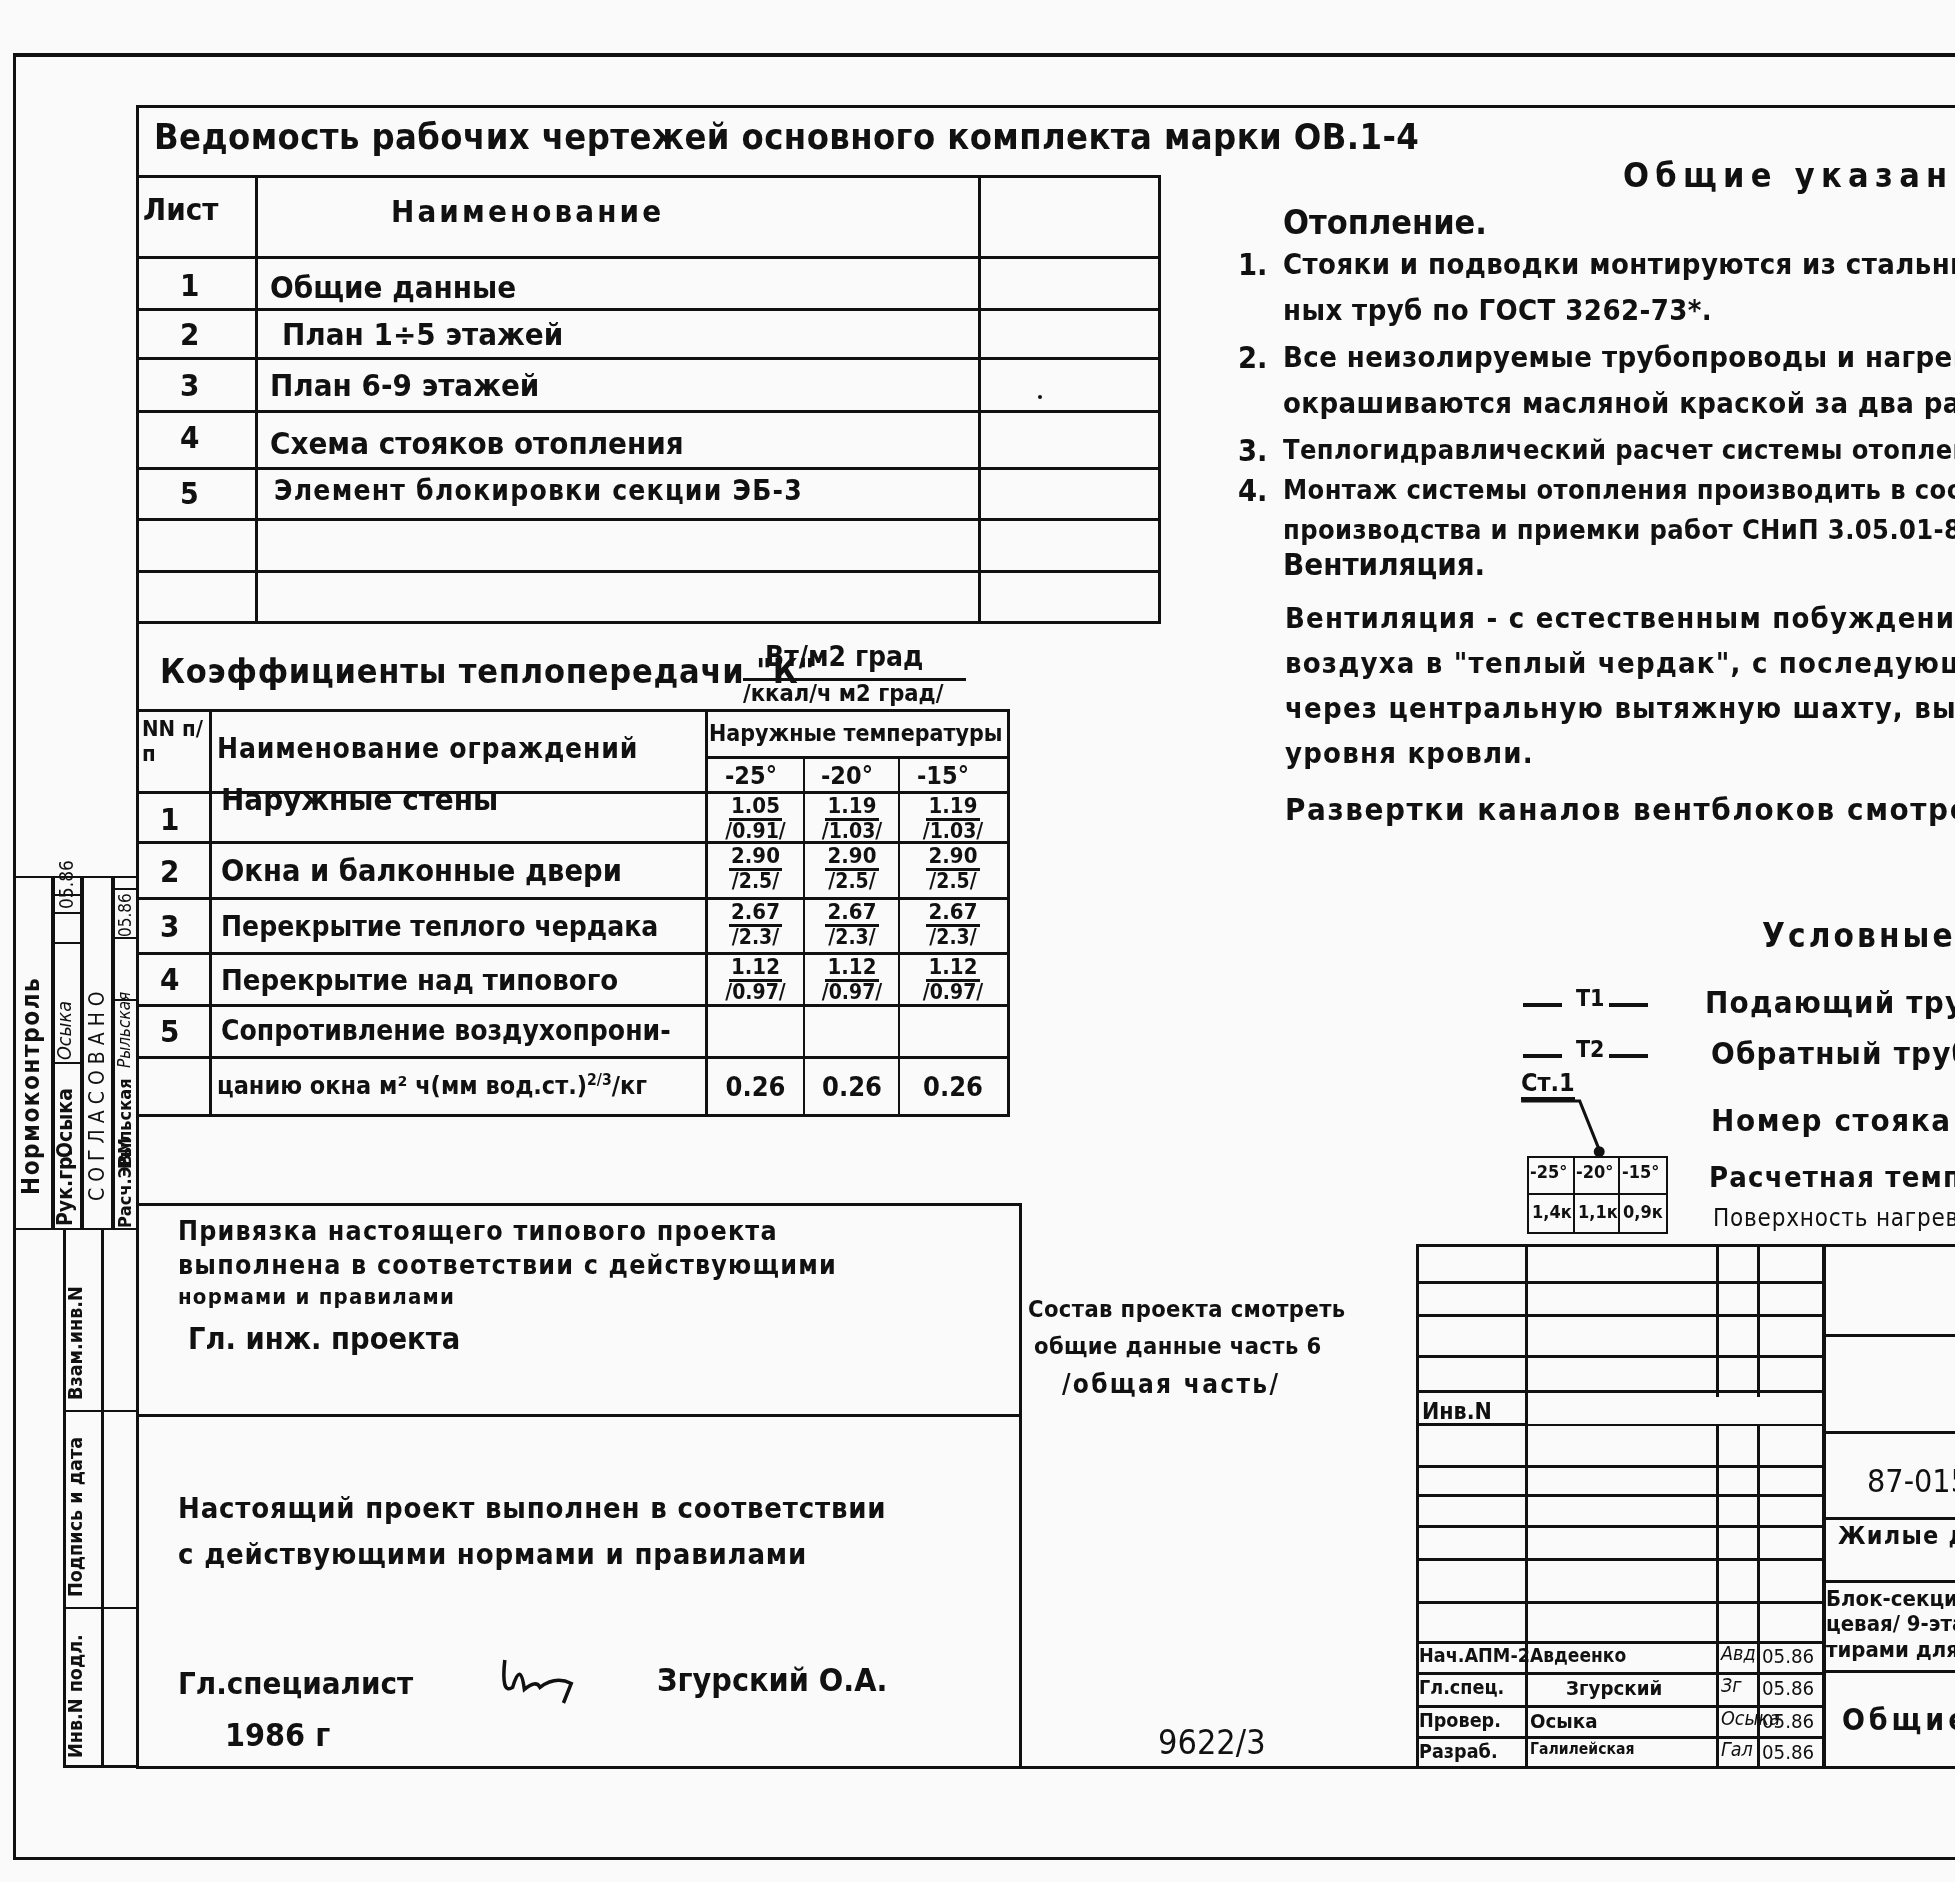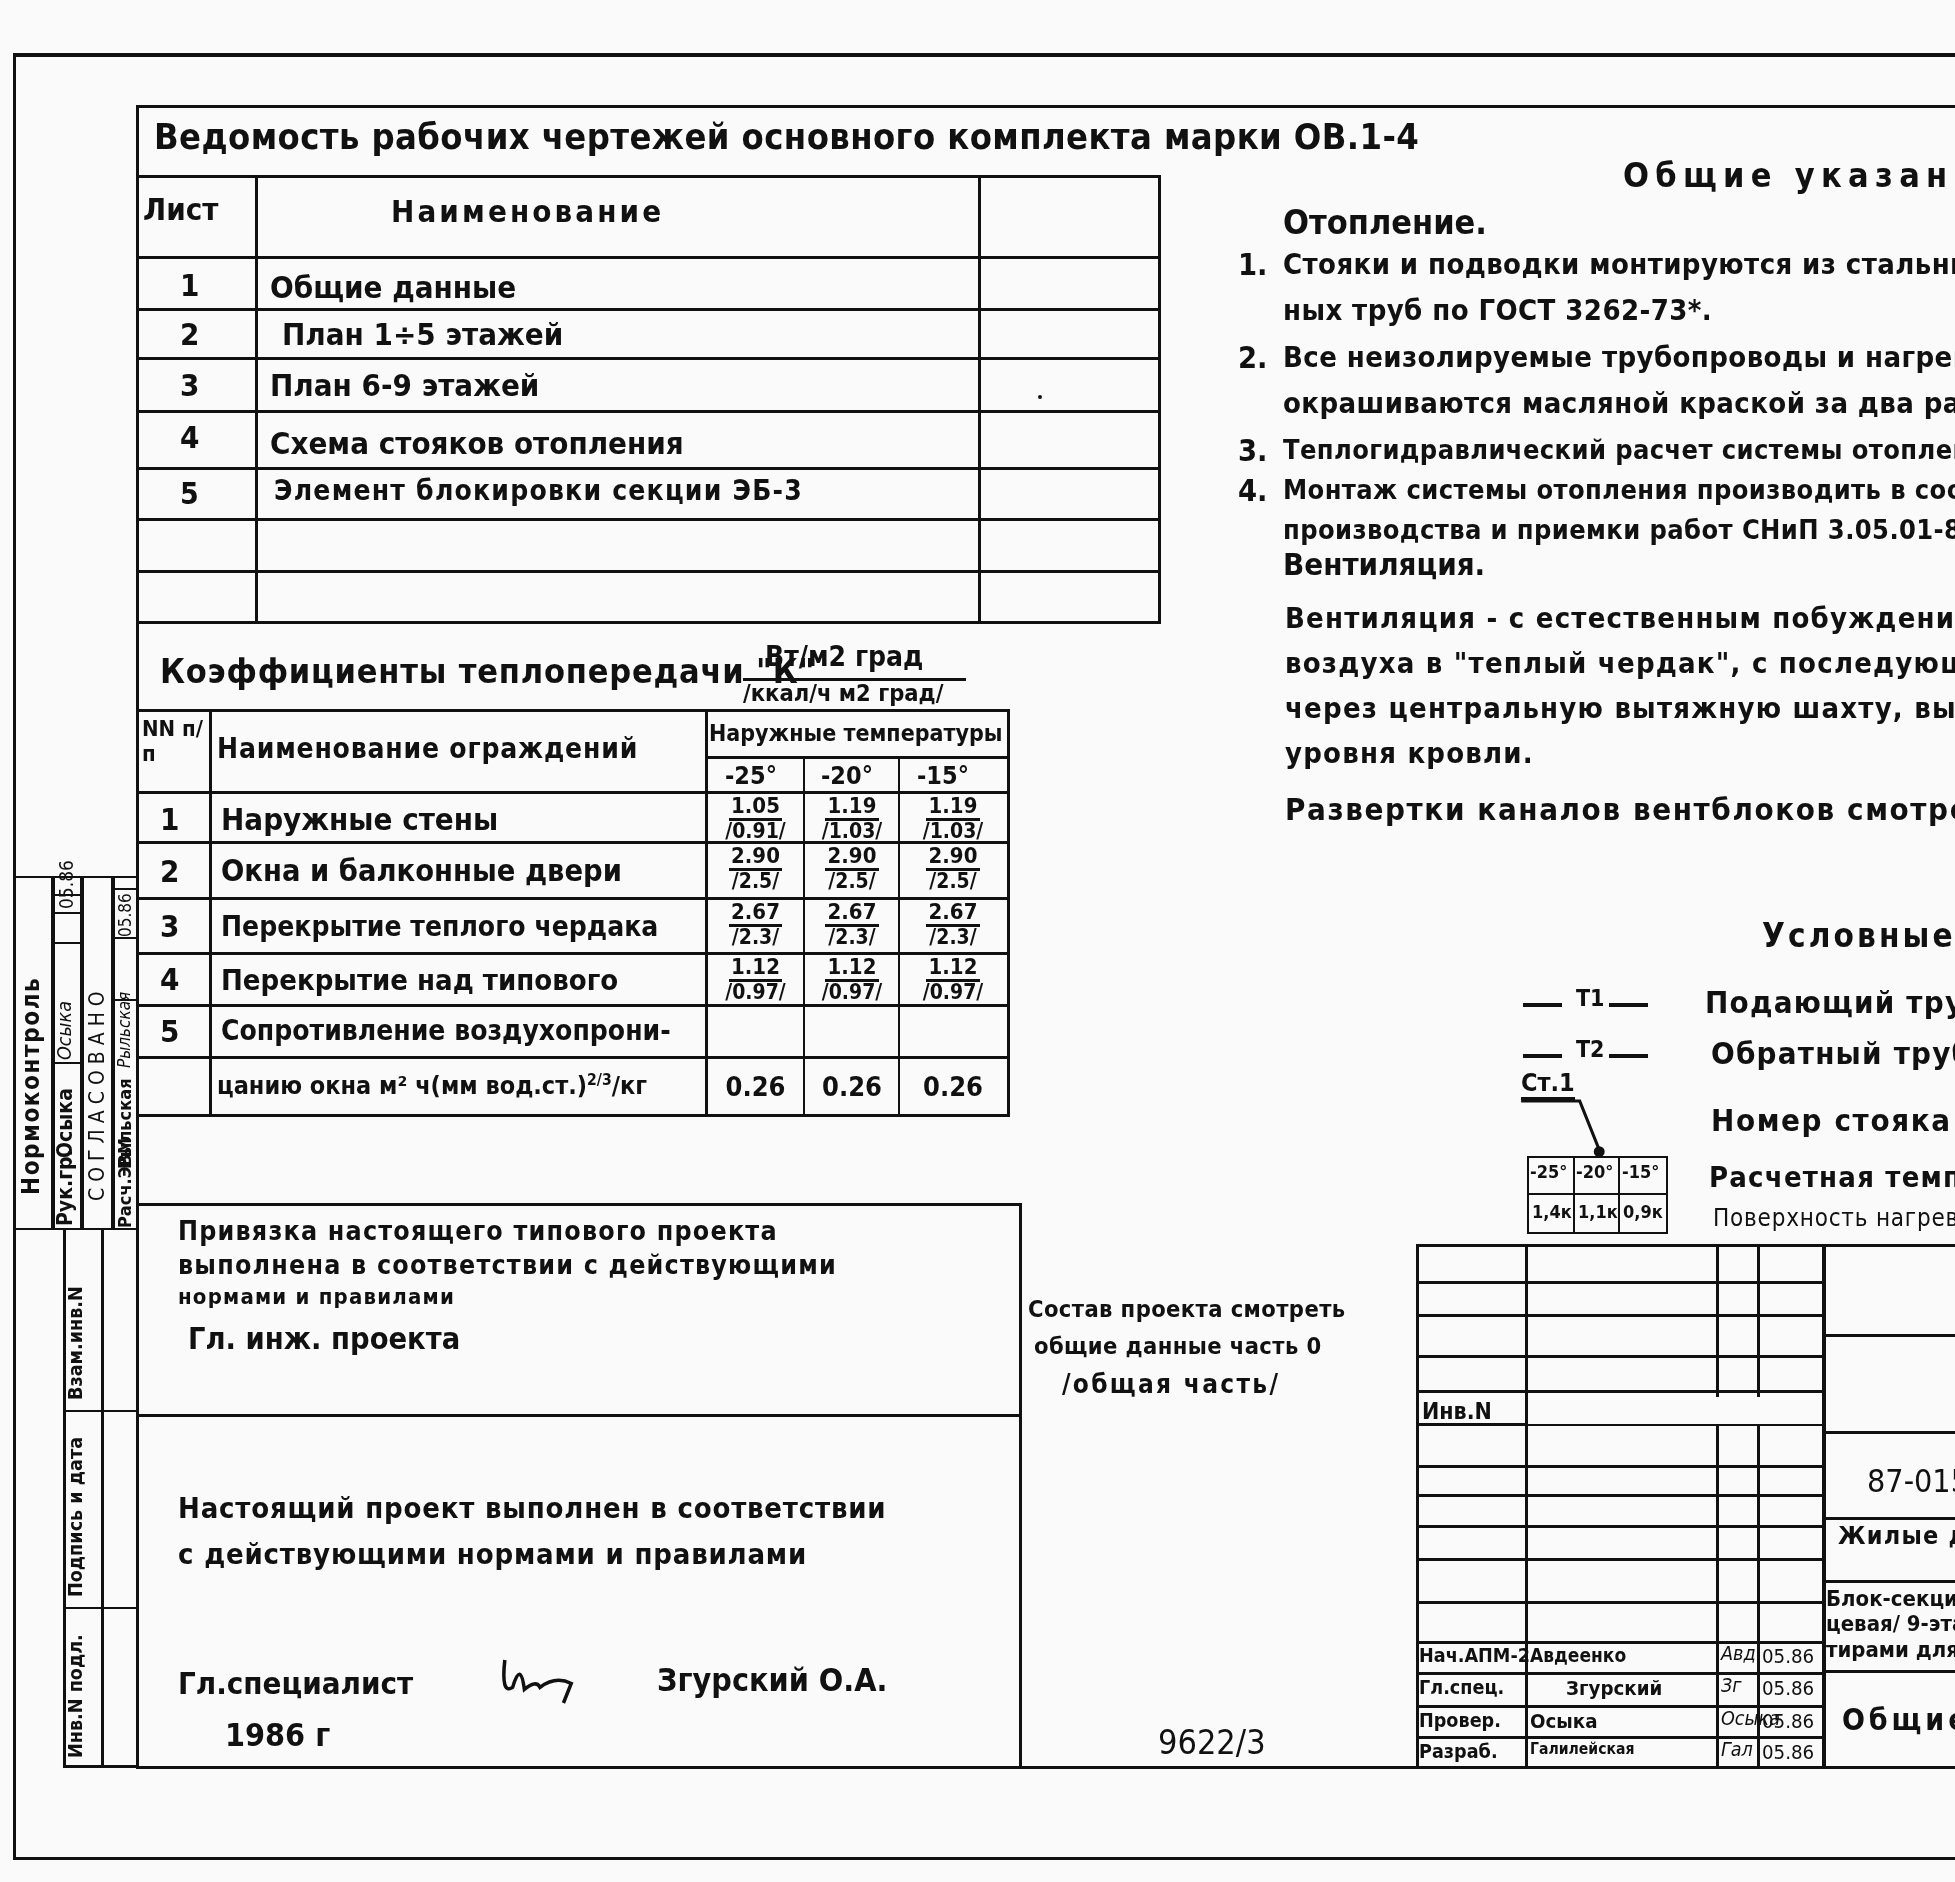--- a/index.html
+++ b/index.html
@@ -71,21 +71,21 @@
 
 <div class="t" style="left:142px;top:716px;font-size:22px;width:63px;white-space:normal;line-height:1.15;">NN п/п</div>
 <div class="t" style="left:217px;top:735px;font-size:28px;letter-spacing:0.8px;">Наименование ограждений</div>
 <div class="t" style="left:709px;top:722px;font-size:23px;">Наружные температуры</div>
 <div class="t" style="left:725px;top:763px;font-size:25px;">-25°</div>
 <div class="t" style="left:821px;top:763px;font-size:25px;">-20°</div>
 <div class="t" style="left:917px;top:763px;font-size:25px;">-15°</div>
 
 <div>
   <div class="t" style="left:160px;top:804px;font-size:31px;">1</div>
-  <div class="t" style="left:221px;top:804px;font-size:31px;">Наружные стены</div>
+  <div class="t" style="left:221px;top:784px;font-size:31px;">Наружные стены</div>
   <div class="t" style="left:160px;top:856px;font-size:31px;">2</div>
   <div class="t" style="left:221px;top:856px;font-size:30.5px;">Окна и балконные двери</div>
   <div class="t" style="left:160px;top:911px;font-size:31px;">3</div>
   <div class="t" style="left:221px;top:913px;font-size:28px;">Перекрытие теплого чердака</div>
   <div class="t" style="left:160px;top:964px;font-size:31px;">4</div>
   <div class="t" style="left:221px;top:966px;font-size:29px;">Перекрытие над типового</div>
   <div class="t" style="left:160px;top:1016px;font-size:31px;">5</div>
   <div class="t" style="left:221px;top:1017px;font-size:28px;">Сопротивление воздухопрони-</div>
   <div class="t" style="left:217px;top:1073px;font-size:25px;">
     <span id="airLabel"><span>цанию окна м² ч(мм вод.ст.)</span><sup style="font-size: 15.6px;">2/3</sup><span>/кг</span></span>
@@ -273,21 +273,21 @@
   </div>
 <div class="t" style="left:178px;top:1668px;font-size:31px;">Гл.специалист</div>
 <svg class="abs" style="left:497px;top:1652px;" width="86" height="59" viewBox="0 0 220 150">
   <path d="M20,20 Q10,110 40,90 Q60,20 70,95 Q100,70 110,90 Q150,60 190,80 L170,130" fill="none" stroke="#111" stroke-width="9"></path>
 </svg>
 <div class="t" style="left:657px;top:1664px;font-size:32px;">Згурский О.А.</div>
 <div class="t" style="left:225px;top:1719px;font-size:32px;">1986 г</div>
 
 <div id="composition-lines">
     <div class="t" style="left:1028px;top:1298px;font-size:23.5px;letter-spacing:0.4px;">Состав проекта смотреть</div>
-    <div class="t" style="left:1034px;top:1335px;font-size:23.5px;letter-spacing:0.4px;">общие данные часть 0</div>
+    <div class="t" style="left:1034px;top:1335px;font-size:23.5px;letter-spacing:0.4px;">общие данные часть 6</div>
     <div class="t" style="left:1062px;top:1371px;font-size:26px;letter-spacing:2.3px;">/общая часть/</div>
   </div>
 <div class="t" style="left:1158px;top:1725px;font-size:34px;font-weight:normal;">9622/3</div>
 
 <div class="abs" style="left:1416px;top:1244px;width:1134px;height:524px;border-top:3.5px solid #111;border-left:3.1px solid #111;box-sizing:border-box;"></div>
 
 <div class="ln" style="left:1525px;top:1244px;width:2.7px;height:524px;"></div>
 <div class="ln" style="left:1716px;top:1244px;width:2.7px;height:524px;"></div>
 <div class="ln" style="left:1757px;top:1244px;width:2.7px;height:524px;"></div>
 <div class="ln" style="left:1822px;top:1244px;width:3.5px;height:524px;"></div>

